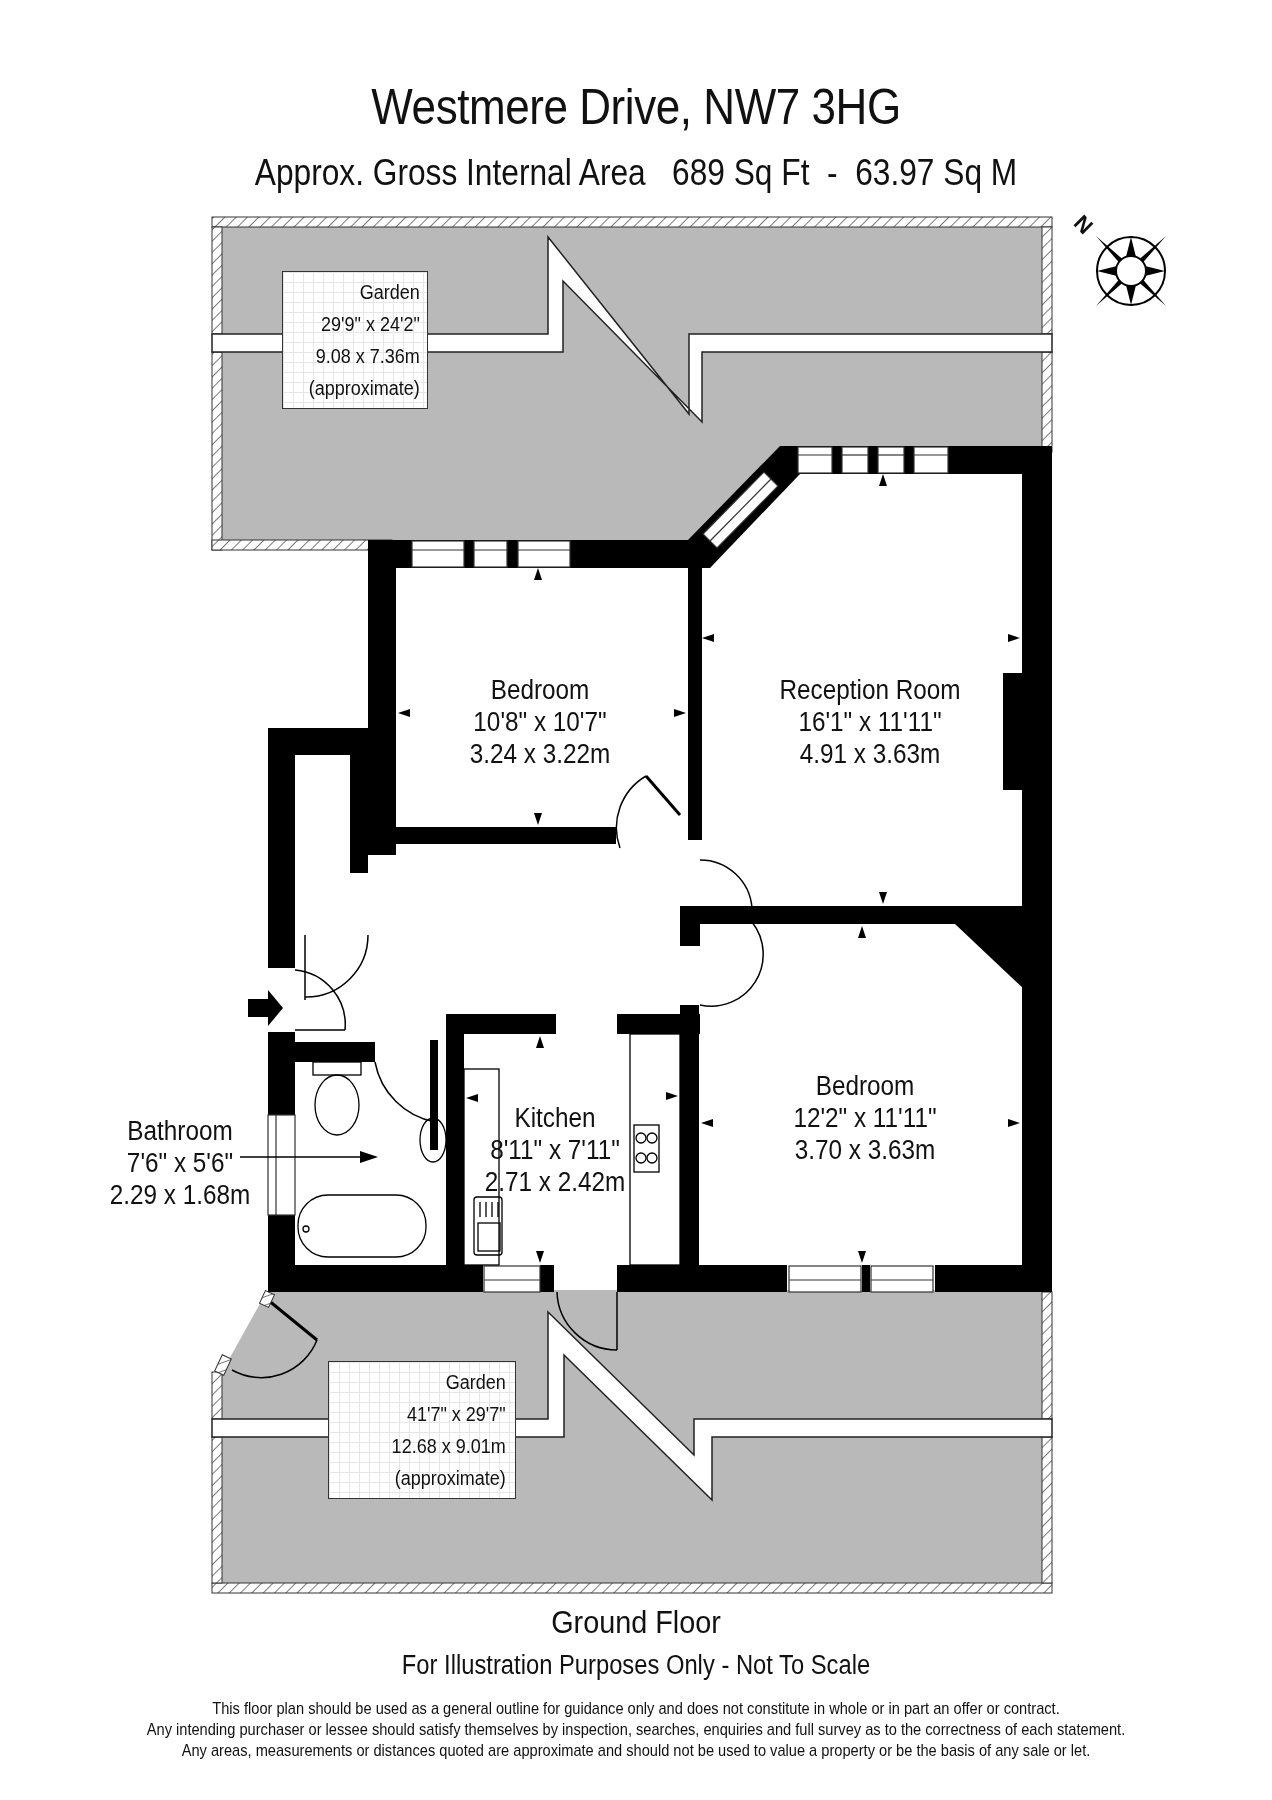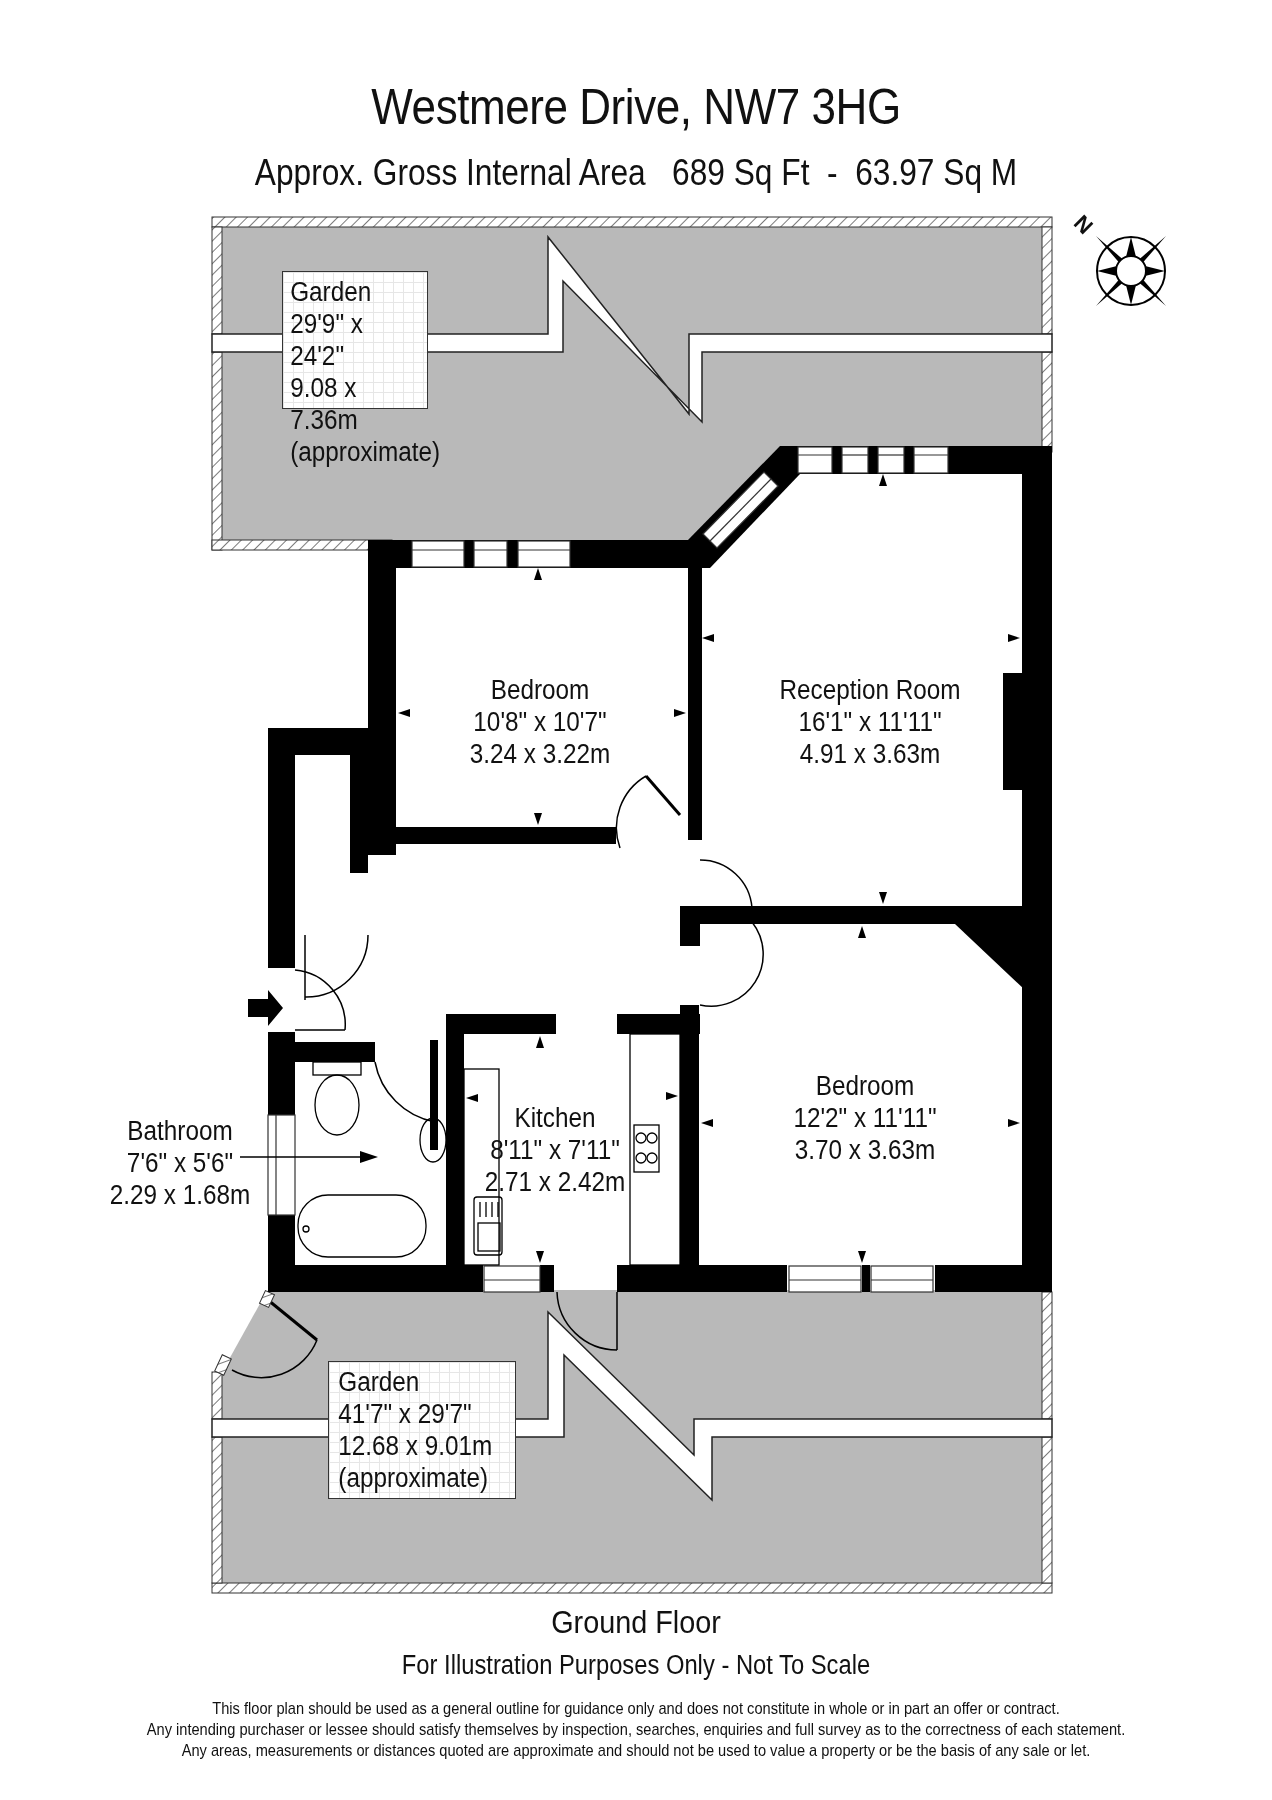--- a/index.html
+++ b/index.html
@@ -4,21 +4,21 @@
 <style>
   html, body { margin: 0; padding: 0; background: #ffffff; }
   body { width: 1272px; height: 1800px; position: relative; overflow: hidden; font-family: "Liberation Sans", sans-serif; color: #111; }
   .title { position: absolute; left: 0; width: 1272px; top: 78px; text-align: center; font-size: 50px; transform: scaleX(0.88); transform-origin: center; letter-spacing: -0.5px; }
   .subtitle { position: absolute; left: 0; width: 1272px; top: 152px; text-align: center; font-size: 36px; transform: scaleX(0.88); transform-origin: center; white-space: pre; }
   svg.plan { position: absolute; left: 0; top: 0; }
   .lbl { position: absolute; text-align: center; font-size: 27px; line-height: 32px; transform: scaleX(0.9); transform-origin: center; white-space: nowrap; }
   .lbl div { margin: 0; }
   .garden-box { position: absolute; border: 1.5px solid #333; background-color: #fff;
     background-image: linear-gradient(#e6e6e6 1px, transparent 1px), linear-gradient(90deg, #e6e6e6 1px, transparent 1px);
-    background-size: 10px 10px; text-align: left; font-size: 27px; line-height: 32px; }
+    background-size: 10px 10px; text-align: right; font-size: 20px; line-height: 32px; }
   .garden-box .inner { transform: scaleX(0.9); transform-origin: center; padding-top: 4px; }
   .floor-name { position: absolute; left: 0; width: 1272px; top: 1604px; text-align: center; font-size: 32px; transform: scaleX(0.9); transform-origin: center; }
   .note { position: absolute; left: 0; width: 1272px; top: 1650px; text-align: center; font-size: 27px; transform: scaleX(0.88); transform-origin: center; }
   .disclaimer { position: absolute; left: 0; width: 1272px; top: 1698px; text-align: center; font-size: 17px; line-height: 21px; transform: scaleX(0.86); transform-origin: center; }
   .compass-n { position: absolute; left: 1075px; top: 212px; font-size: 22px; font-weight: bold; transform: rotate(45deg); }
 </style>
 </head>
 <body>
 
 <div class="title">Westmere Drive, NW7 3HG</div>

